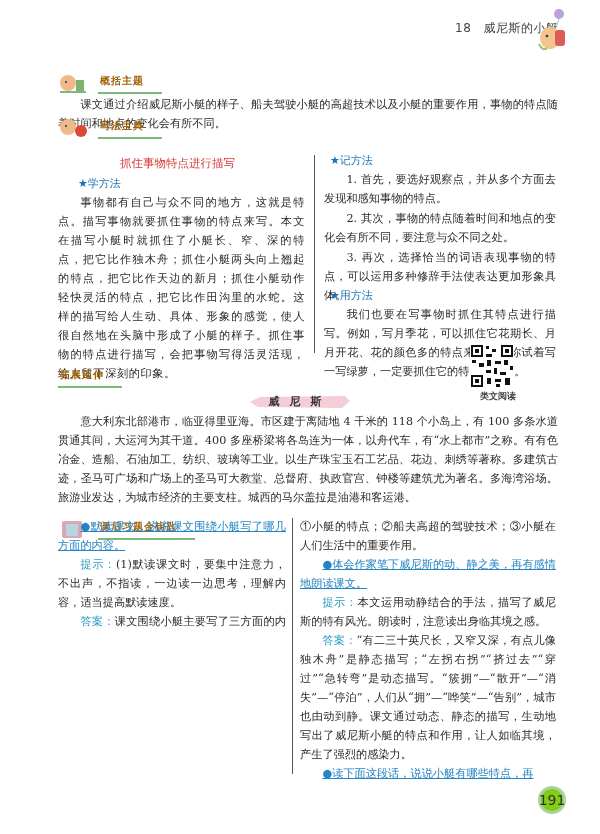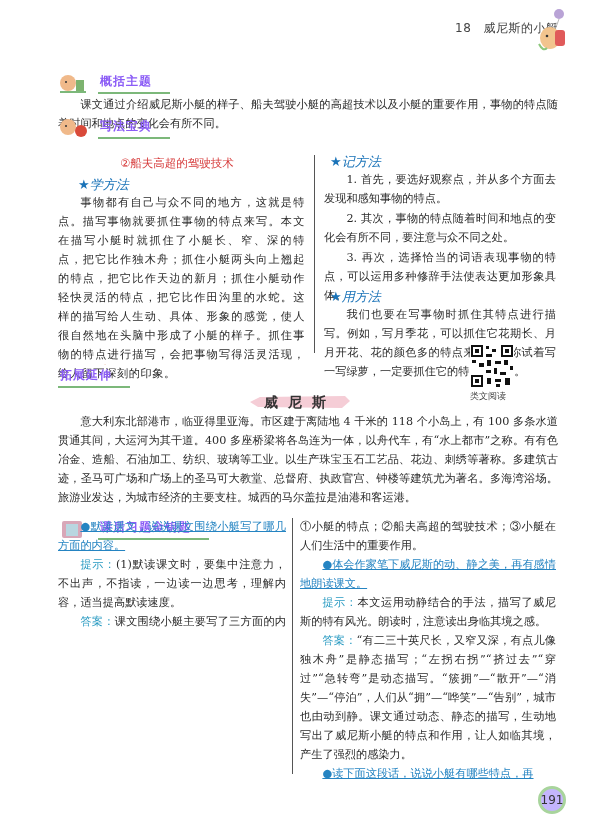--- a/index.html
+++ b/index.html
@@ -5,40 +5,40 @@
   * { margin: 0; padding: 0; box-sizing: border-box; }
   html, body { width: 600px; height: 834px; background: #ffffff; overflow: hidden; }
   body { position: relative; font-family: "DejaVu Serif", "Liberation Serif", serif; color: #2a2a2a; }
 
   .running-head { position: absolute; top: 20px; left: 455px; font-family: "DejaVu Sans", sans-serif; font-size: 12px; color: #444; letter-spacing: 0.5px; }
   .running-head .num { margin-right: 8px; }
   .mascot-top { position: absolute; top: 8px; left: 535px; width: 34px; height: 44px; }
 
   .section-head { position: absolute; left: 58px; height: 24px; display: flex; align-items: flex-end; }
   .section-head .icon { width: 30px; height: 22px; margin-right: 10px; }
-  .section-head .title { font-family: "DejaVu Serif", serif; font-weight: bold; font-size: 12px; color: #8b5cf6; padding: 0 18px 1px 2px; border-bottom: 2px solid #7cb87a; line-height: 20px; letter-spacing: 1px; }
+  .section-head .title { font-family: "DejaVu Serif", serif; font-weight: bold; font-size: 10px; color: #a16207; padding: 0 18px 1px 2px; border-bottom: 2px solid #7cb87a; line-height: 20px; letter-spacing: 1px; }
 
   .para { position: absolute; font-size: 11.2px; line-height: 19px; text-align: justify; }
   .indent { text-indent: 2em; }
 
   .col-divider { position: absolute; width: 1px; background: #555; }
 
   .subhead-red { position: absolute; font-family: "DejaVu Sans", sans-serif; font-size: 11.5px; color: #d63a3a; }
-  .star-head { position: absolute; font-family: "DejaVu Sans", sans-serif; font-size: 13px; color: #1a73b8; font-style: italic; }
+  .star-head { position: absolute; font-family: "DejaVu Sans", sans-serif; font-size: 11px; color: #1a73b8; }
 
   .blue-q { font-family: "DejaVu Sans", sans-serif; color: #2584c2; text-decoration: underline; }
   .teal { color: #2a9bc2; font-family: "DejaVu Sans", sans-serif; }
 
   .qr { position: absolute; left: 470px; top: 344px; width: 44px; height: 44px; }
-  .qr-label { position: absolute; left: 470px; top: 390px; width: 46px; text-align: left; font-size: 9px; color: #444; }
+  .qr-label { position: absolute; left: 470px; top: 390px; width: 46px; text-align: right; font-size: 9px; color: #444; font-weight: bold; }
 
   .banner { position: absolute; left: 250px; top: 395px; width: 100px; height: 14px; }
-  .banner-text { position: absolute; left: 250px; top: 394px; width: 100px; text-align: center; font-size: 14px; letter-spacing: 10px; color: #333; font-weight: bold; }
+  .banner-text { position: absolute; left: 250px; top: 394px; width: 100px; text-align: center; font-size: 11px; letter-spacing: 10px; color: #333; font-weight: bold; }
 
-  .page-circle { position: absolute; left: 538px; top: 786px; width: 28px; height: 28px; border-radius: 50%; border: 3px solid #a8d49c; background: #c4b5fd; display:flex; align-items:center; justify-content:center; font-family: "DejaVu Sans", sans-serif; font-size: 12px; color:#333; }
+  .page-circle { position: absolute; left: 538px; top: 786px; width: 28px; height: 28px; border-radius: 50%; border: 3px solid #a8d49c; background: #84cc16; display:flex; align-items:center; justify-content:center; font-family: "DejaVu Sans", sans-serif; font-size: 14px; color:#333; }
   .corner { position: absolute; left: 520px; top: 775px; width: 160px; height: 160px; border-radius: 50%; background: #bcdfb0; z-index: -1; }
 </style>
 </head>
 <body>
 
 <div class="running-head">
   <span class="num">18</span>
   <span>威尼斯的小艇</span>
 </div>
 <svg class="mascot-top" viewBox="0 0 34 44">
@@ -62,21 +62,21 @@
 <div class="para indent" style="left:58px; top:95px; width:500px;">课文通过介绍威尼斯小艇的样子、船夫驾驶小艇的高超技术以及小艇的重要作用，事物的特点随着时间和地点的变化会有所不同。</div>
 
 <div class="section-head" style="top:115px;">
   <svg class="icon" viewBox="0 0 30 22">
     <circle cx="10" cy="10" r="8" fill="#f0b98a"></circle>
       <circle cx="23" cy="14" r="6" fill="#d94a3a"></circle>
     <circle cx="8" cy="9" r="1" fill="#333"></circle>
   </svg>
   <span class="title">写法宝典</span>
 </div>
-<div class="subhead-red" style="left:120px; top:156px;">②船夫高超的驾驶技术</div>
+<div class="subhead-red" style="left:120px; top:156px;">抓住事物特点进行描写</div>
 <div class="star-head" style="left:78px; top:176px;">★学方法</div>
 <div class="para indent" style="left:58px; top:193px; width:247px; letter-spacing:0.6px;">事物都有自己与众不同的地方，这就是特点。描写事物就要抓住事物的特点来写。本文在描写小艇时就抓住了小艇长、窄、深的特点，把它比作独木舟；抓住小艇两头向上翘起的特点，把它比作天边的新月；抓住小艇动作轻快灵活的特点，把它比作田沟里的水蛇。这样的描写给人生动、具体、形象的感觉，使人很自然地在头脑中形成了小艇的样子。抓住事物的特点进行描写，会把事物写得活灵活现，给人留下深刻的印象。</div>
 
 <div class="col-divider" style="left:314px; top:155px; height:198px;"></div>
 
 <div class="star-head" style="left:330px; top:153px;">★记方法</div>
 <div class="para indent" style="left:324px; top:170px; width:232px;">1. 首先，要选好观察点，并从多个方面去发现和感知事物的特点。</div>
 <div class="para indent" style="left:324px; top:209px; width:232px;">2. 其次，事物的特点随着时间和地点的变化会有所不同，要注意与众不同之处。</div>
 <div class="para indent" style="left:324px; top:248px; width:232px;">3. 再次，选择恰当的词语表现事物的特点，可以运用多种修辞手法使表达更加形象具体。</div>
 <div class="star-head" style="left:330px; top:288px;">★用方法</div>

